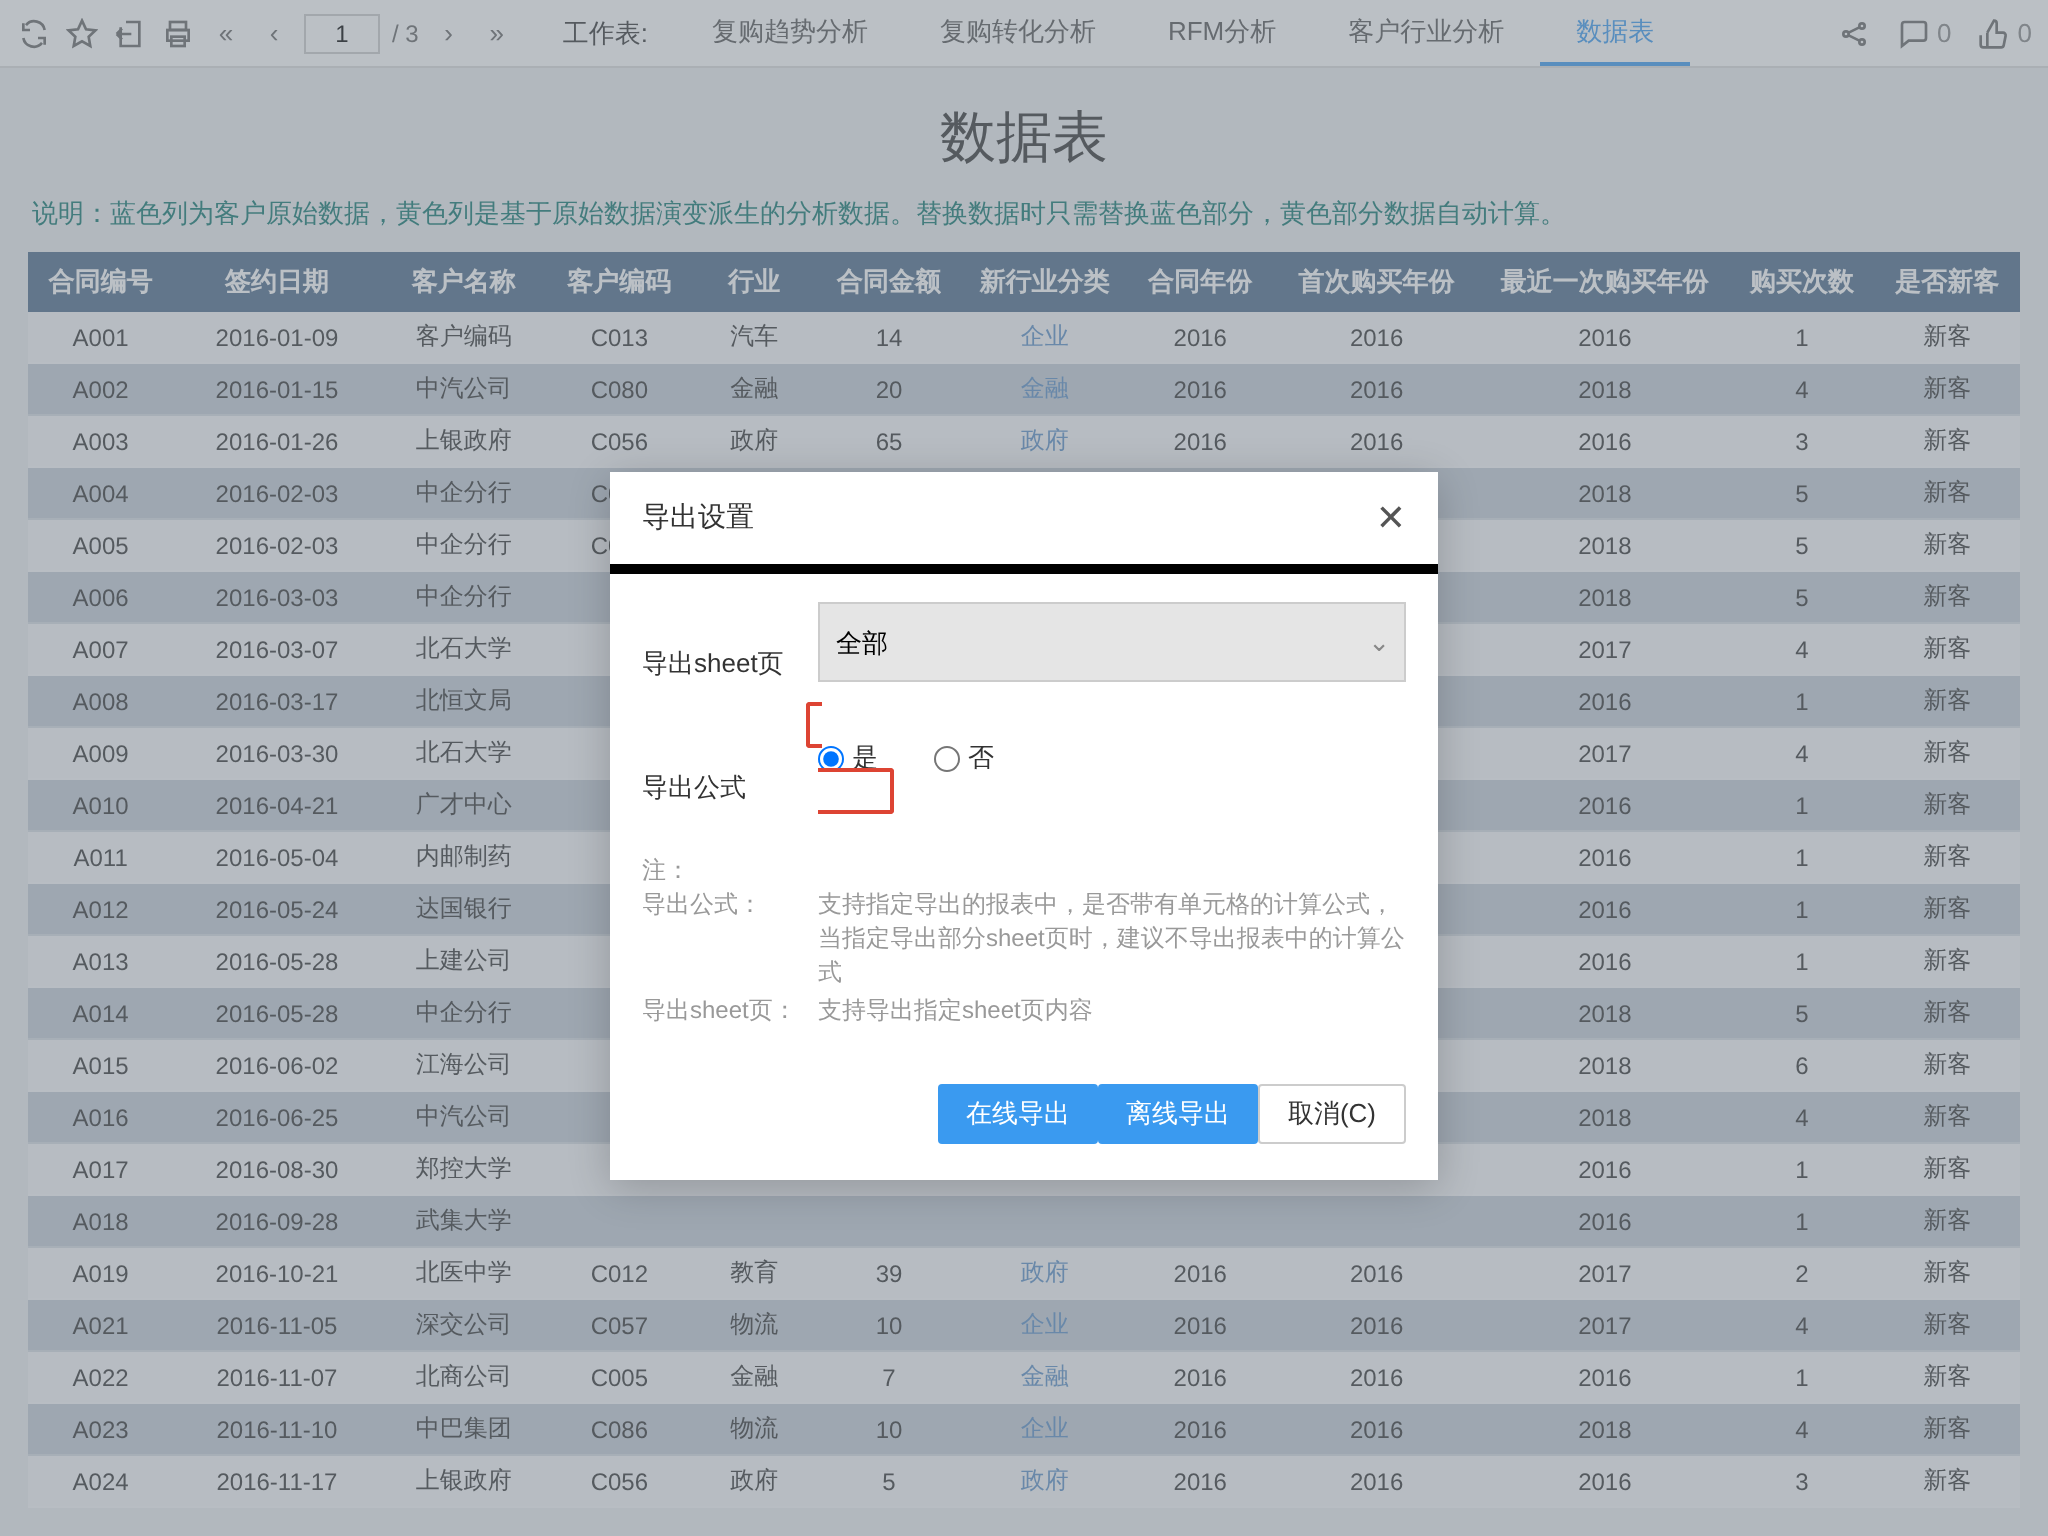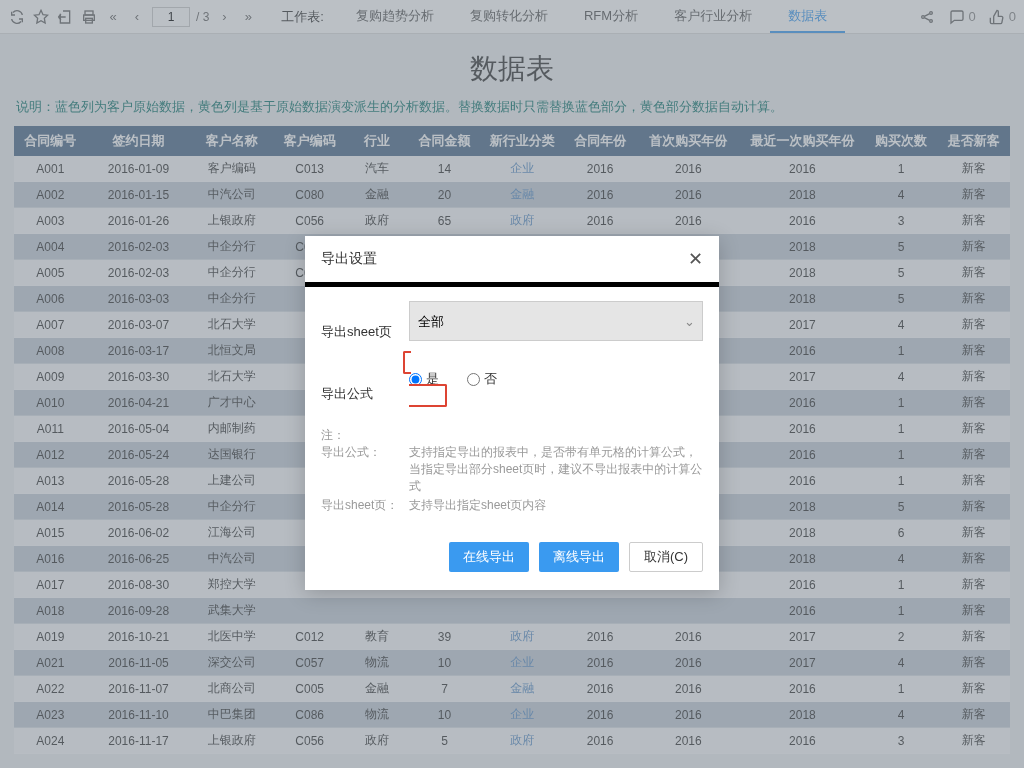--- a/index.html
+++ b/index.html
@@ -35,21 +35,21 @@
 .select { width: 100%; height: 40px; border: 1px solid #ccc; padding: 0 8px; font-size: 13px; background: #e5e5e5; -webkit-appearance: none; appearance: none; position: relative; }
 .select-wrap { position: relative; flex: 1; }
 .select-caret { position: absolute; right: 8px; top: 50%; transform: translateY(-50%); color: #888; pointer-events: none; }
 .radio-group { display: flex; align-items: center; gap: 28px; }
 .radio-item { display: inline-flex; align-items: center; gap: 4px; font-size: 13px; }
 .highlight-box { border: 2px solid #d43; padding: 2px 36px 2px 6px; border-radius: 2px; margin-left: -6px; }
 .help-block { padding: 10px 0 12px; font-size: 12px; color: #999; }
 .help-block .hl { display: flex; margin-bottom: 2px; }
 .help-block .hk { width: 88px; }
 .help-block .hv { flex: 1; }
-.dialog-footer { padding: 8px 16px 18px; display: flex; justify-content: flex-end; gap: 10px; }
+.dialog-footer { padding: 8px 16px 18px; display: flex; justify-content: flex-end; }
 .btn { height: 30px; padding: 0 14px; border: none; cursor: pointer; font-size: 13px; border-radius: 2px; }
 .btn-primary { background: #3a9af0; color: #fff; }
 .btn-default { background: #fff; border: 1px solid #ccc; color: #333; }
 .col-w1 { width: 7%; } .col-w2 { width: 10%; } .col-w3 { width: 8%; } .col-w4 { width: 7%; } .col-w5 { width: 6%; } .col-w6 { width: 7%; } .col-w7 { width: 8%; } .col-w8 { width: 7%; } .col-w9 { width: 10%; } .col-w10 { width: 12%; } .col-w11 { width: 7%; } .col-w12 { width: 7%; }
 </style>
 </head>
 <body>
 
 <div class="toolbar">
   <span class="icon">

